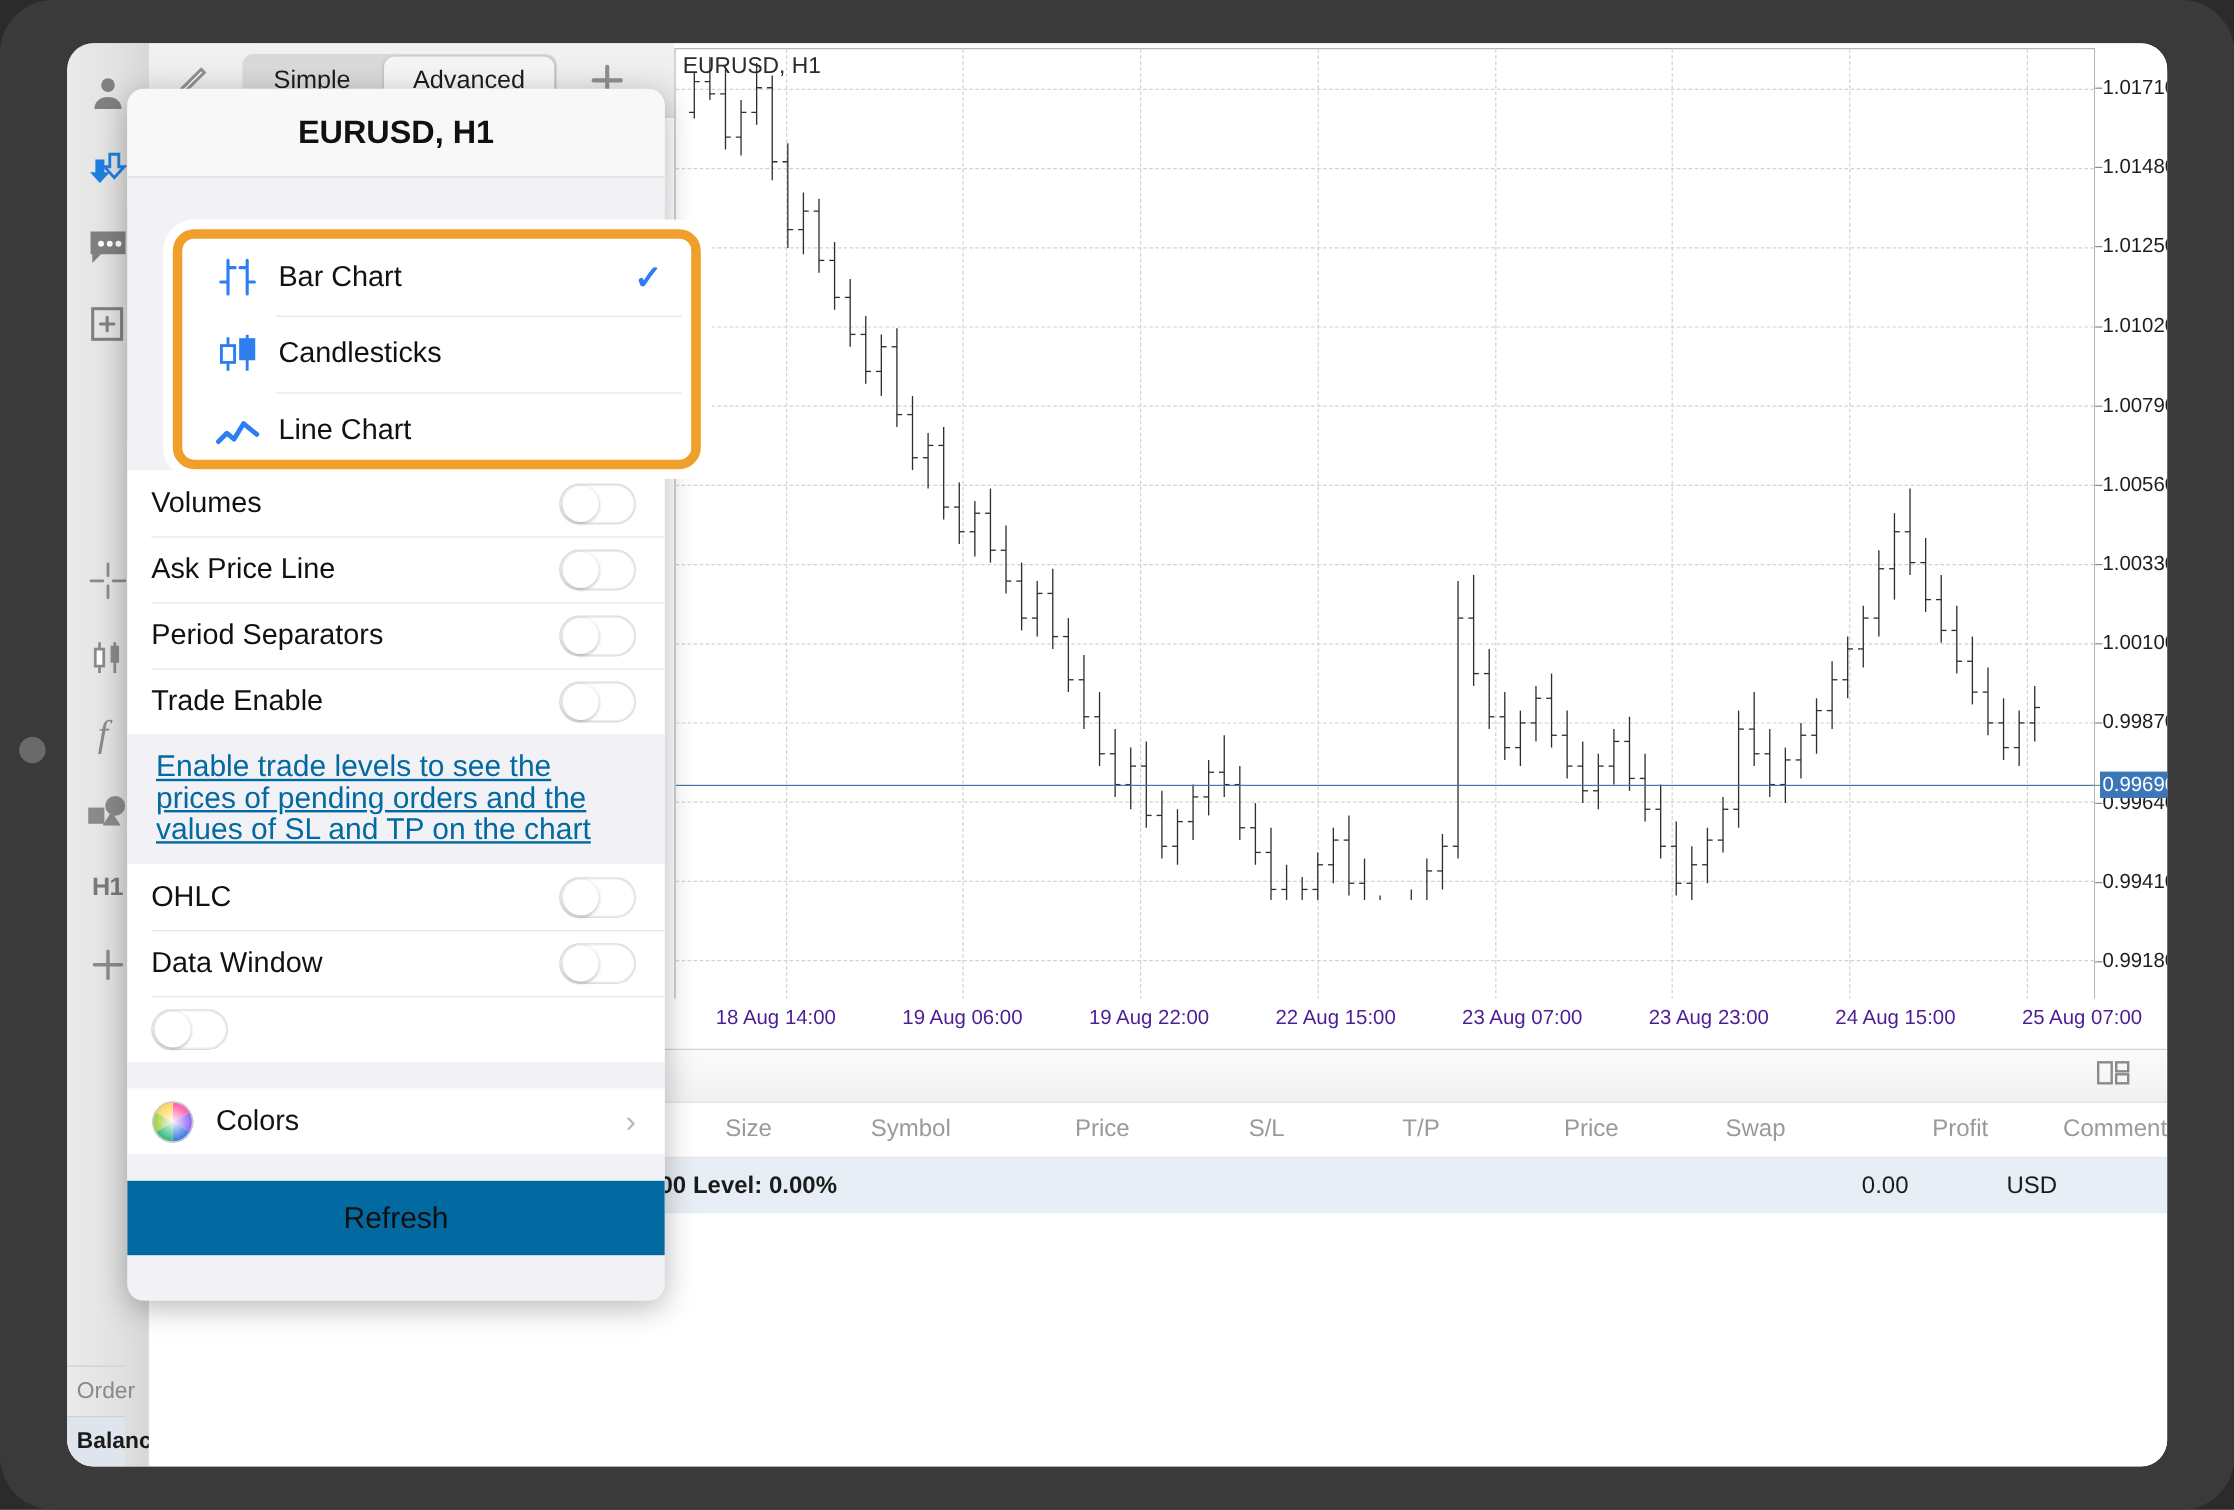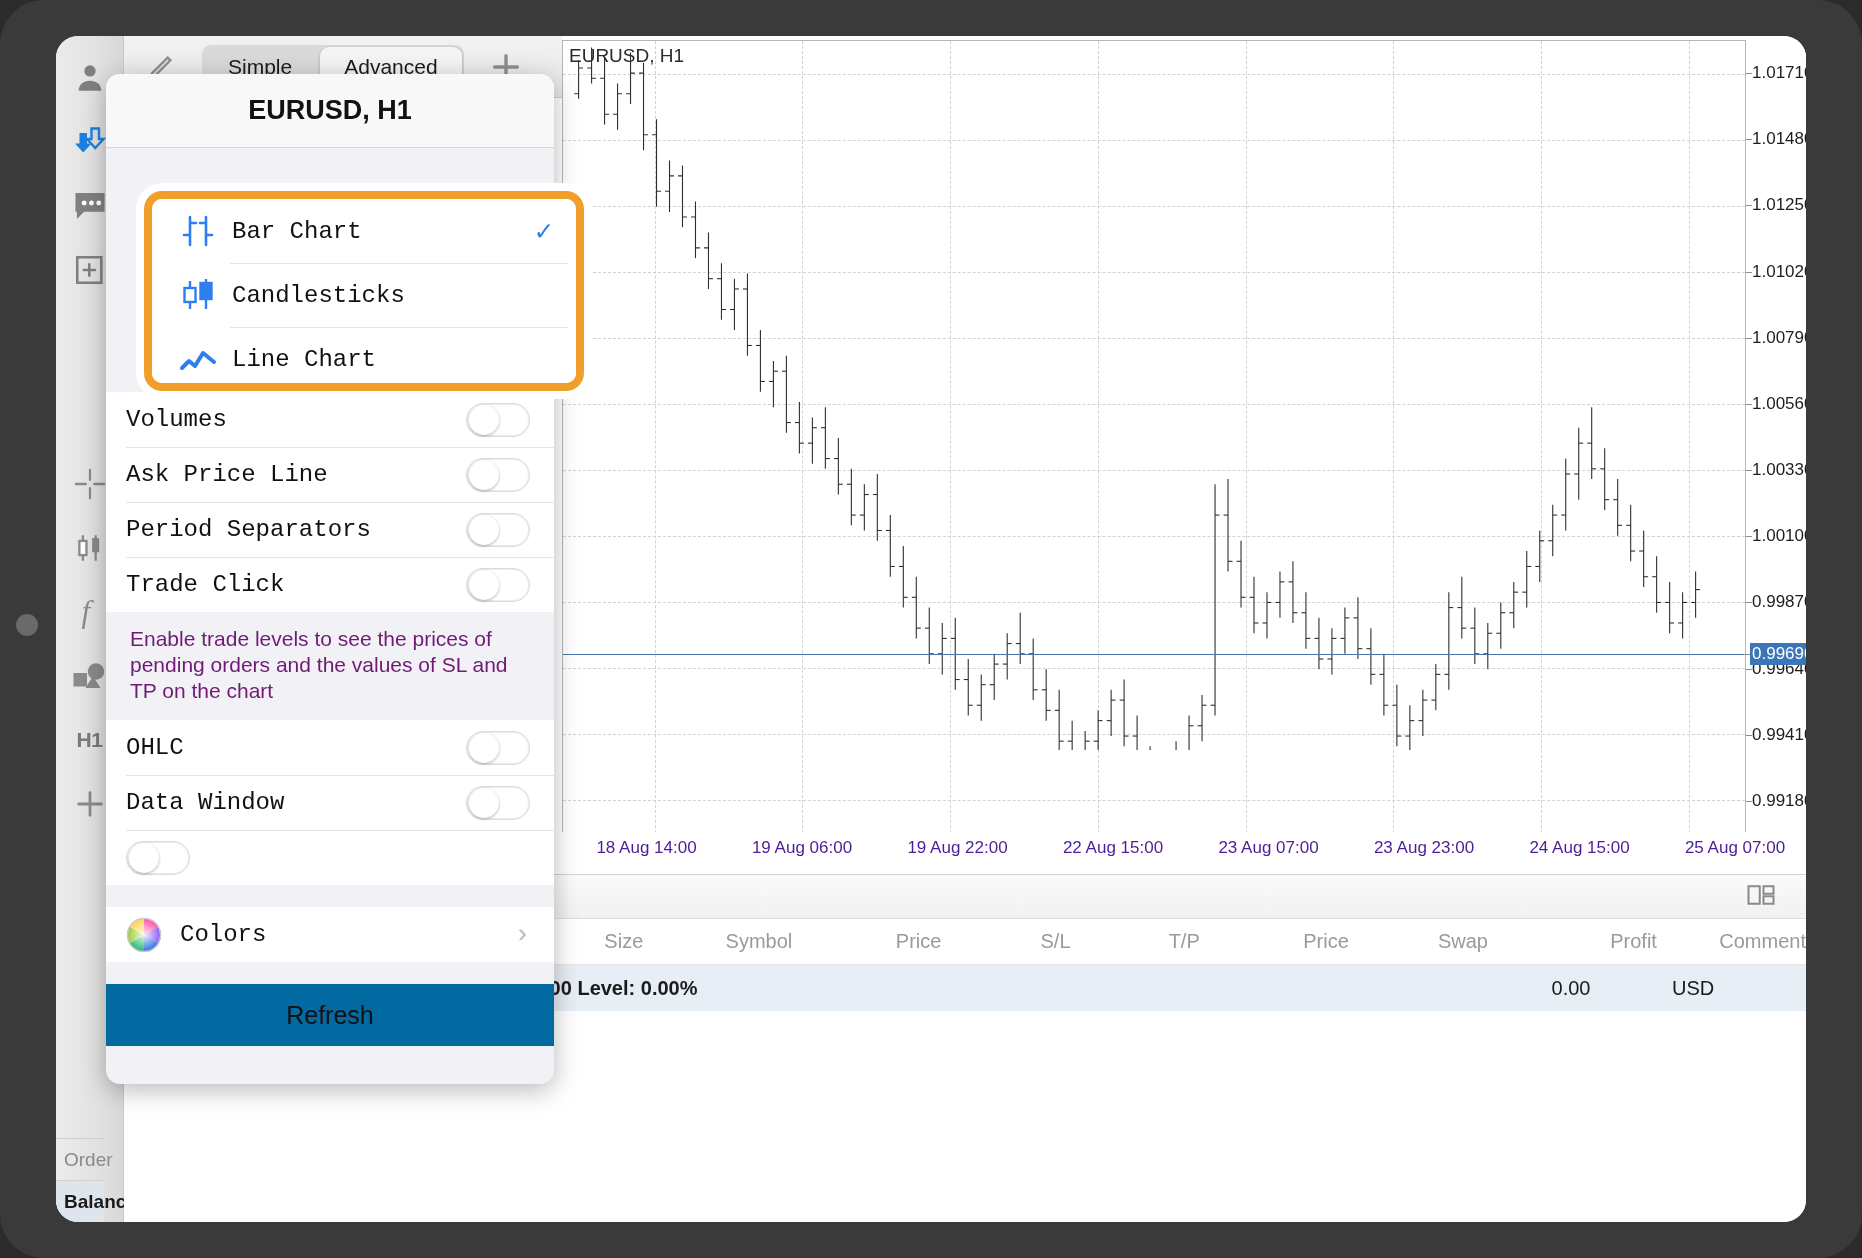--- a/index.html
+++ b/index.html
@@ -179,21 +179,20 @@
     border-bottom: 1px solid #d6d6d8;
     display: flex; align-items: center; justify-content: center;
     font-size: 27px; font-weight: bold; color: #111;
   }
   .pop-gap { height: 22px; background: #f2f2f6; }
   .group { background: #ffffff; }
   .row {
     height: 55px; display: flex; align-items: center;
     padding: 0 24px 0 20px;
     position: relative;
-    font-family: Liberation Mono, monospace;
   }
   .row + .row::before {
     content: ""; position: absolute; left: 74px; right: 0; top: 0;
     height: 1px; background: #e4e4e6;
   }
   .row.noindent + .row::before { left: 20px; }
   .row .ic { width: 54px; display: flex; align-items: center; }
   .row .lbl { font-size: 24px; color: #111; flex: 1; }
   .row .lbl.plain { padding-left: 0; }
   .check { color: #2d7ff0; font-size: 28px; font-weight: bold; }
@@ -205,23 +204,24 @@
     box-shadow: inset 0 0 0 1px #ececec;
     position: relative;
   }
   .toggle::after {
     content: ""; position: absolute; left: 2px; top: 1px;
     width: 30px; height: 30px; border-radius: 50%;
     background: #ffffff; box-shadow: 0 1px 3px rgba(0,0,0,.3);
   }
 
   .hint {
-    background: #f2f2f6; color: #701a75;
-    font-size: 21px; line-height: 26px;
+    background: #f2f2f6; color: #0369a1;
+    font-size: 25px; line-height: 26px;
     padding: 14px 28px 16px 24px;
+    text-decoration: underline;
   }
 
   
   #chart-type-highlight {
     position: absolute; left: 88px; top: 155px;
     width: 440px; height: 200px;
     border: 8px solid #f0a02a;
     border-radius: 18px;
     background: #ffffff;
     box-shadow: 0 0 0 8px #ffffff;
@@ -691,21 +691,21 @@
           </div>
           <div class="row noindent">
             <div class="lbl plain">Ask Price Line</div>
             <div class="toggle"></div>
           </div>
           <div class="row noindent">
             <div class="lbl plain">Period Separators</div>
             <div class="toggle"></div>
           </div>
           <div class="row noindent">
-            <div class="lbl plain">Trade Click</div>
+            <div class="lbl plain">Trade Enable</div>
             <div class="toggle"></div>
           </div>
         </div>
 
       <div class="hint">Enable trade levels to see the prices of pending orders and the values of SL and TP on the chart</div>
 
       <div class="group" id="toggles-bottom">
           <div class="row noindent">
             <div class="lbl plain">OHLC</div>
             <div class="toggle"></div>

